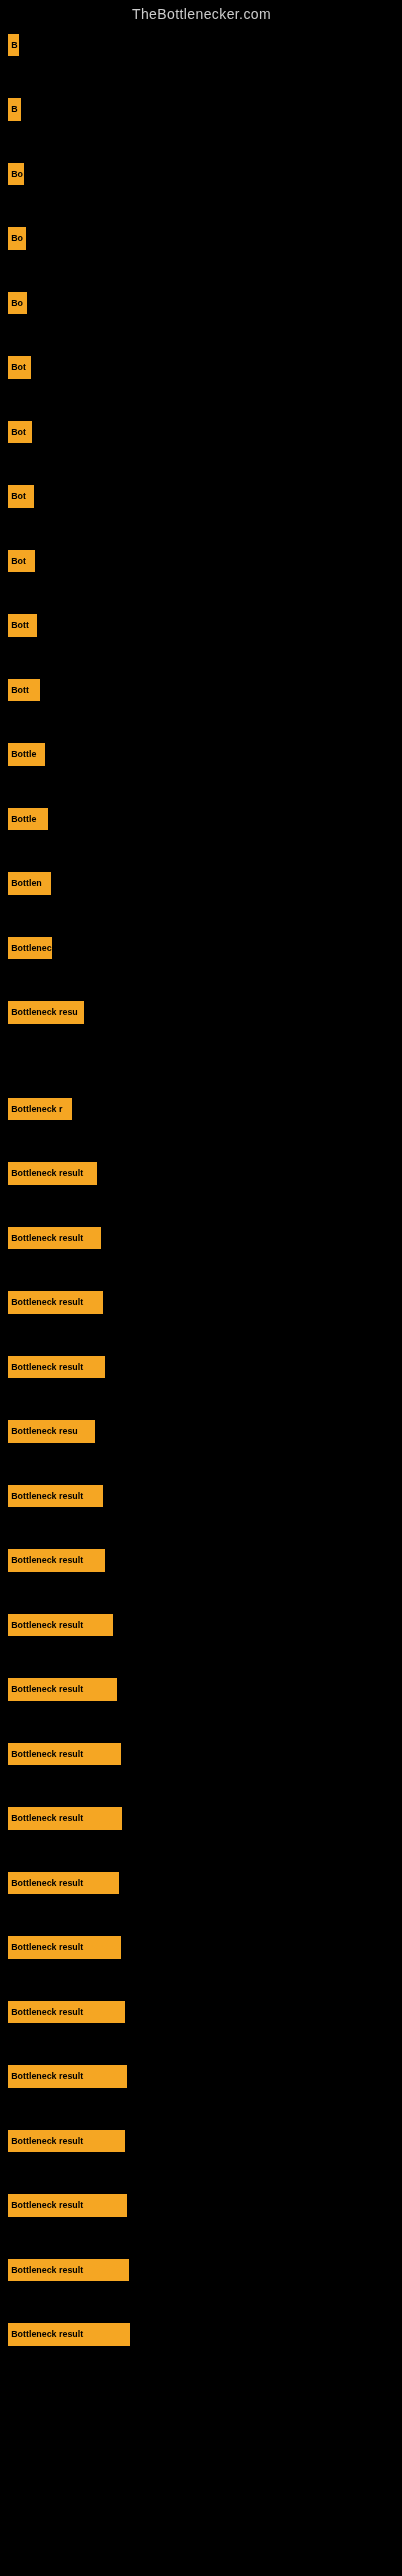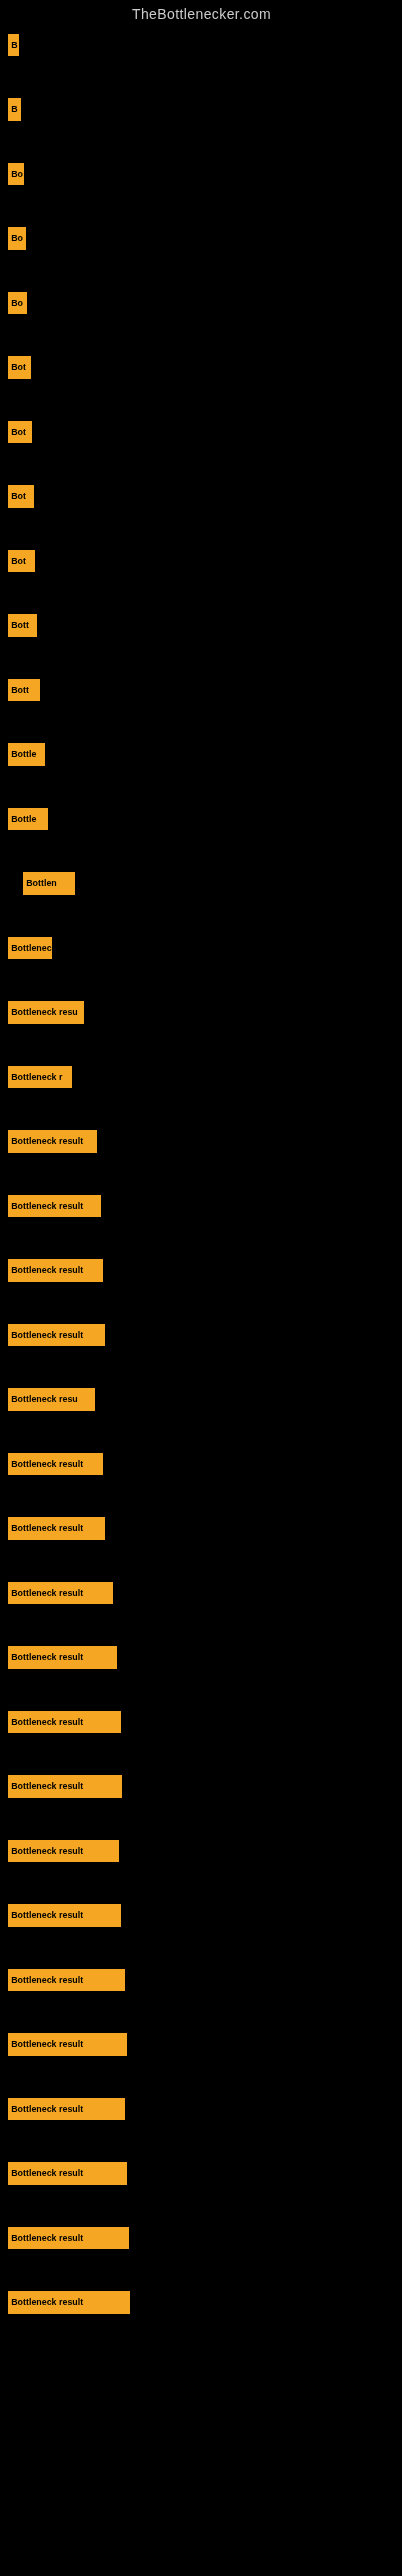--- a/index.html
+++ b/index.html
@@ -118,36 +118,36 @@
       <div class="bar" style="width: 37px;">
         <span class="bar-label">Bottle</span>
       </div>
     </div>
     <div class="bar-row">
       <div class="bar" style="width: 40px;">
         <span class="bar-label">Bottle</span>
       </div>
     </div>
     <div class="bar-row">
-      <div class="bar" style="width: 52px; margin-left: 15px;">
+      <div class="bar" style="width: 43px;">
         <span class="bar-label">Bottlen</span>
       </div>
     </div>
     <div class="bar-row">
       <div class="bar" style="width: 44px;">
         <span class="bar-label">Bottleneck</span>
       </div>
     </div>
     <div class="bar-row">
       <div class="bar" style="width: 76px;">
         <span class="bar-label">Bottleneck resu</span>
       </div>
     </div>
     <div class="bar-row">
-      <div class="bar" style="width: 64px;">
+      <div class="bar" style="width: 64px; margin-top: 32px;">
         <span class="bar-label">Bottleneck r</span>
       </div>
     </div>
     <div class="bar-row">
       <div class="bar" style="width: 89px;">
         <span class="bar-label">Bottleneck result</span>
       </div>
     </div>
     <div class="bar-row">
       <div class="bar" style="width: 93px;">

